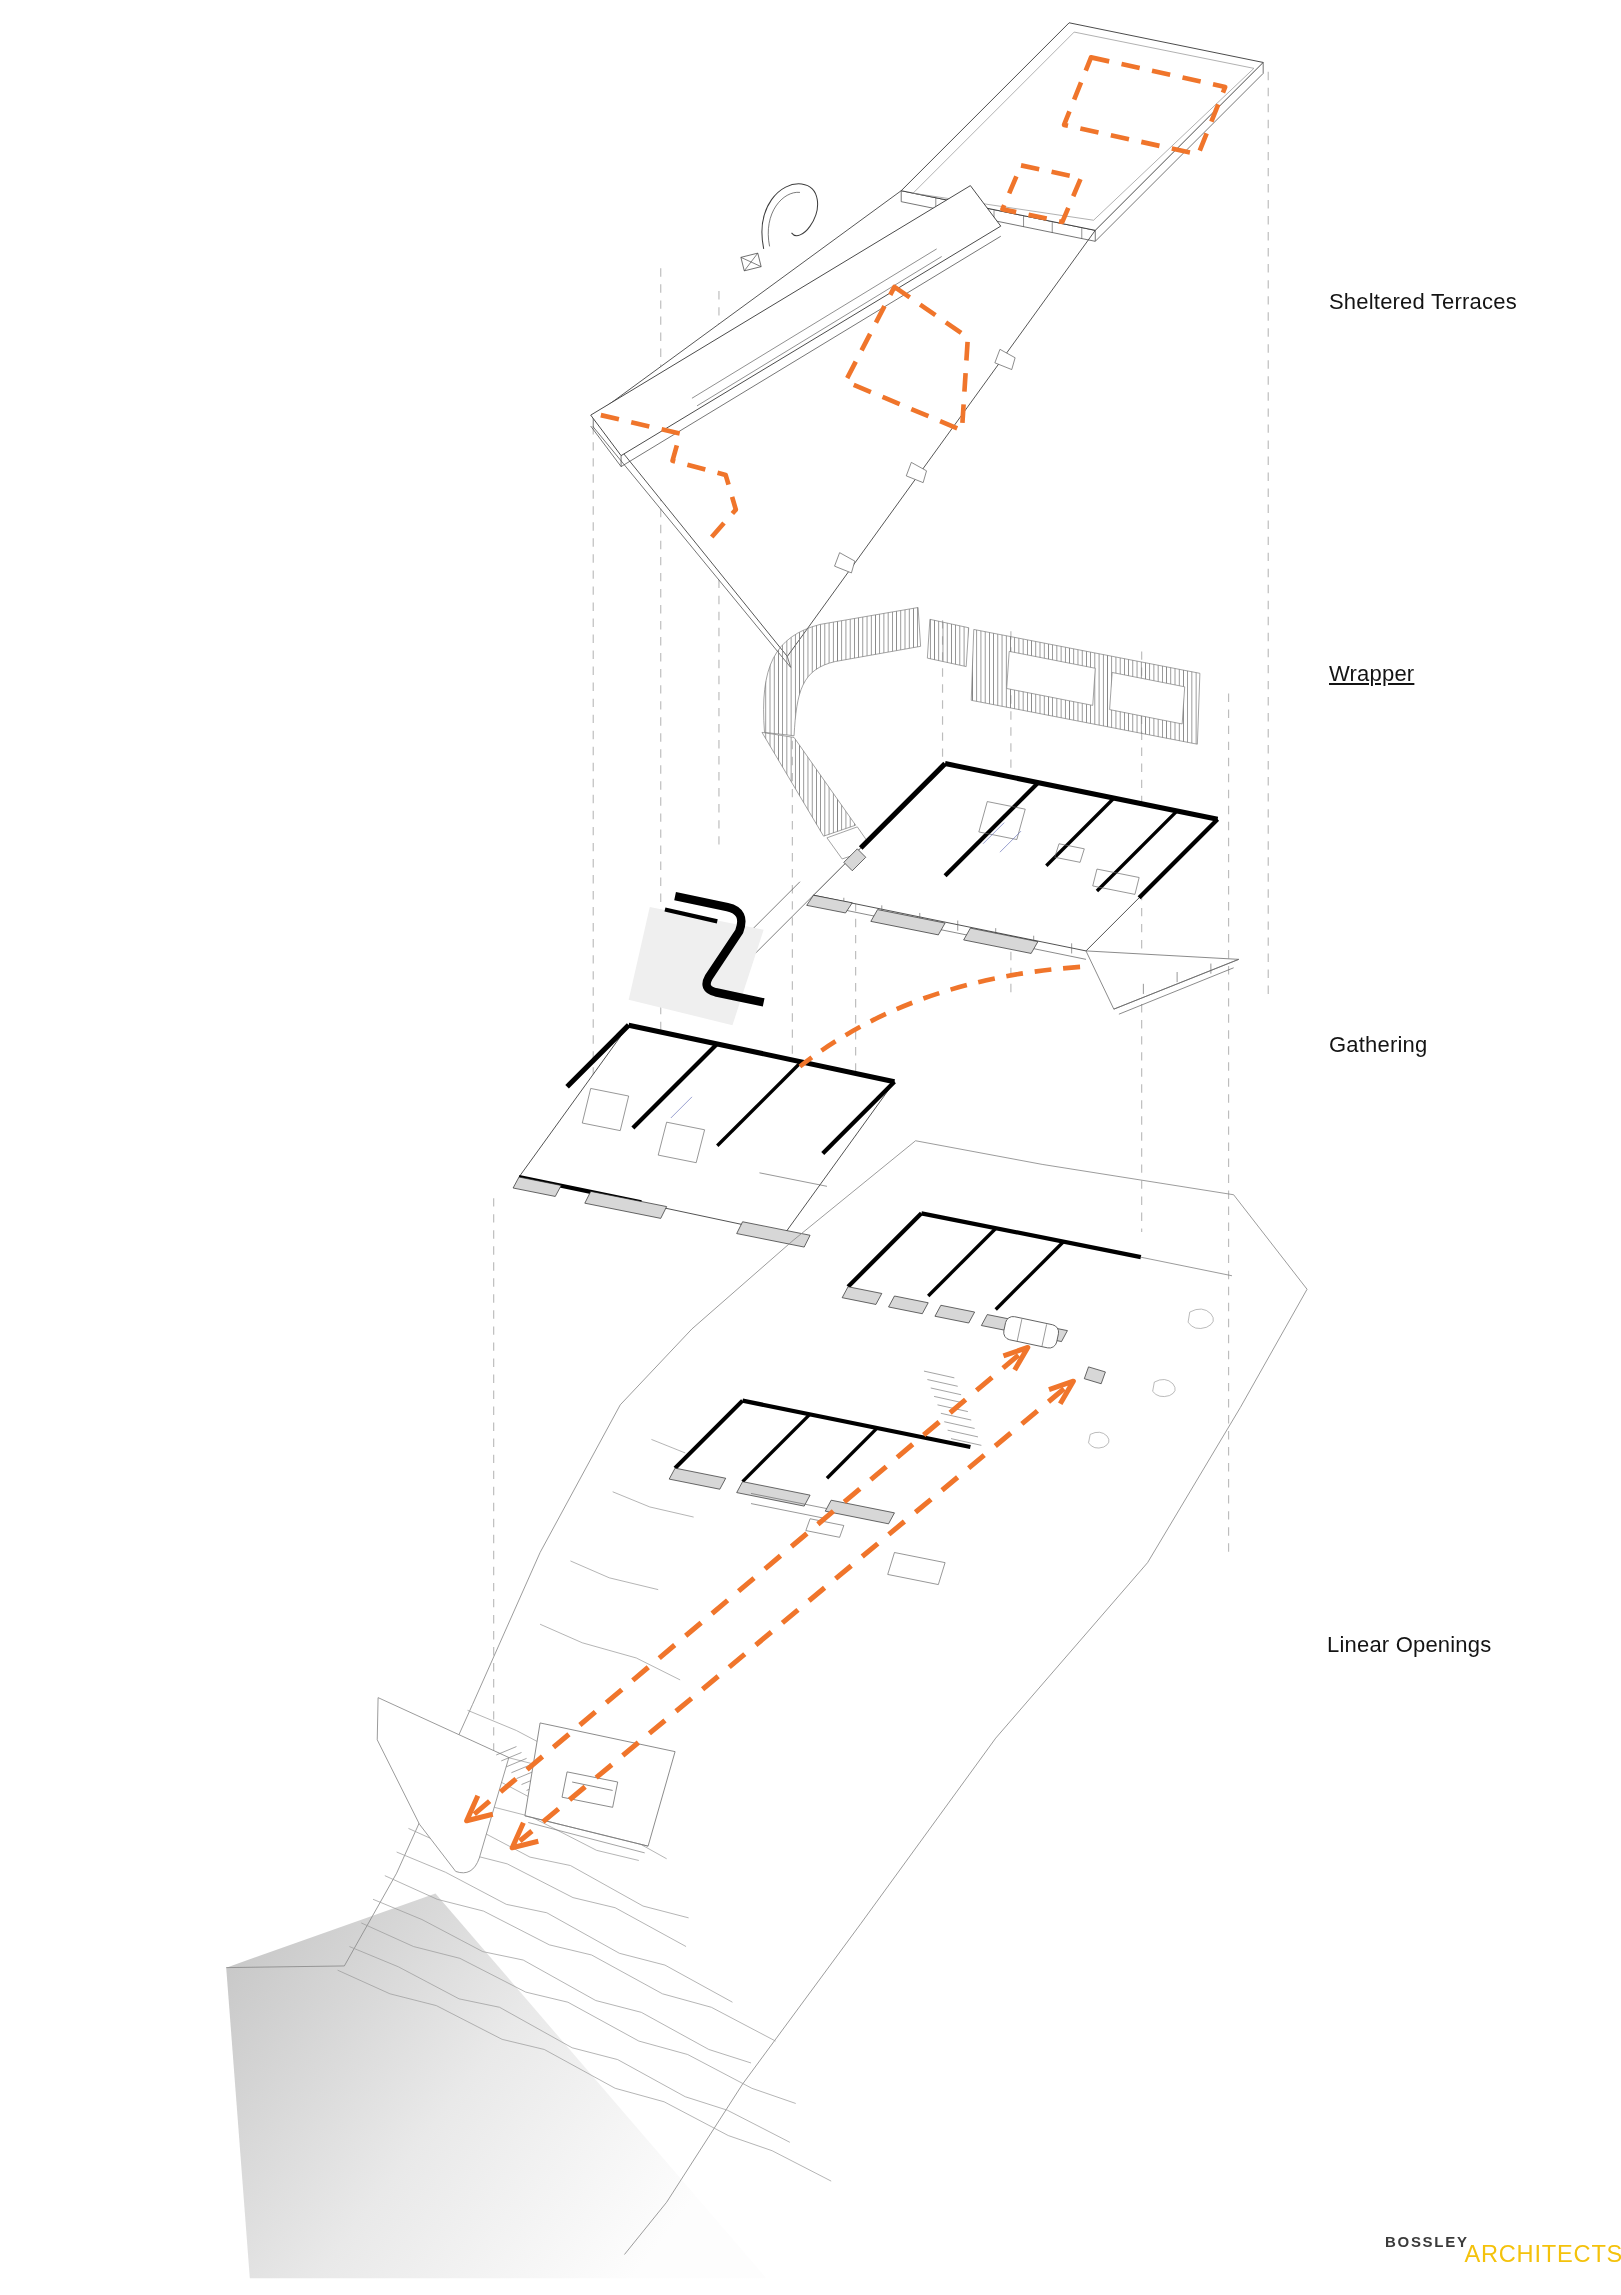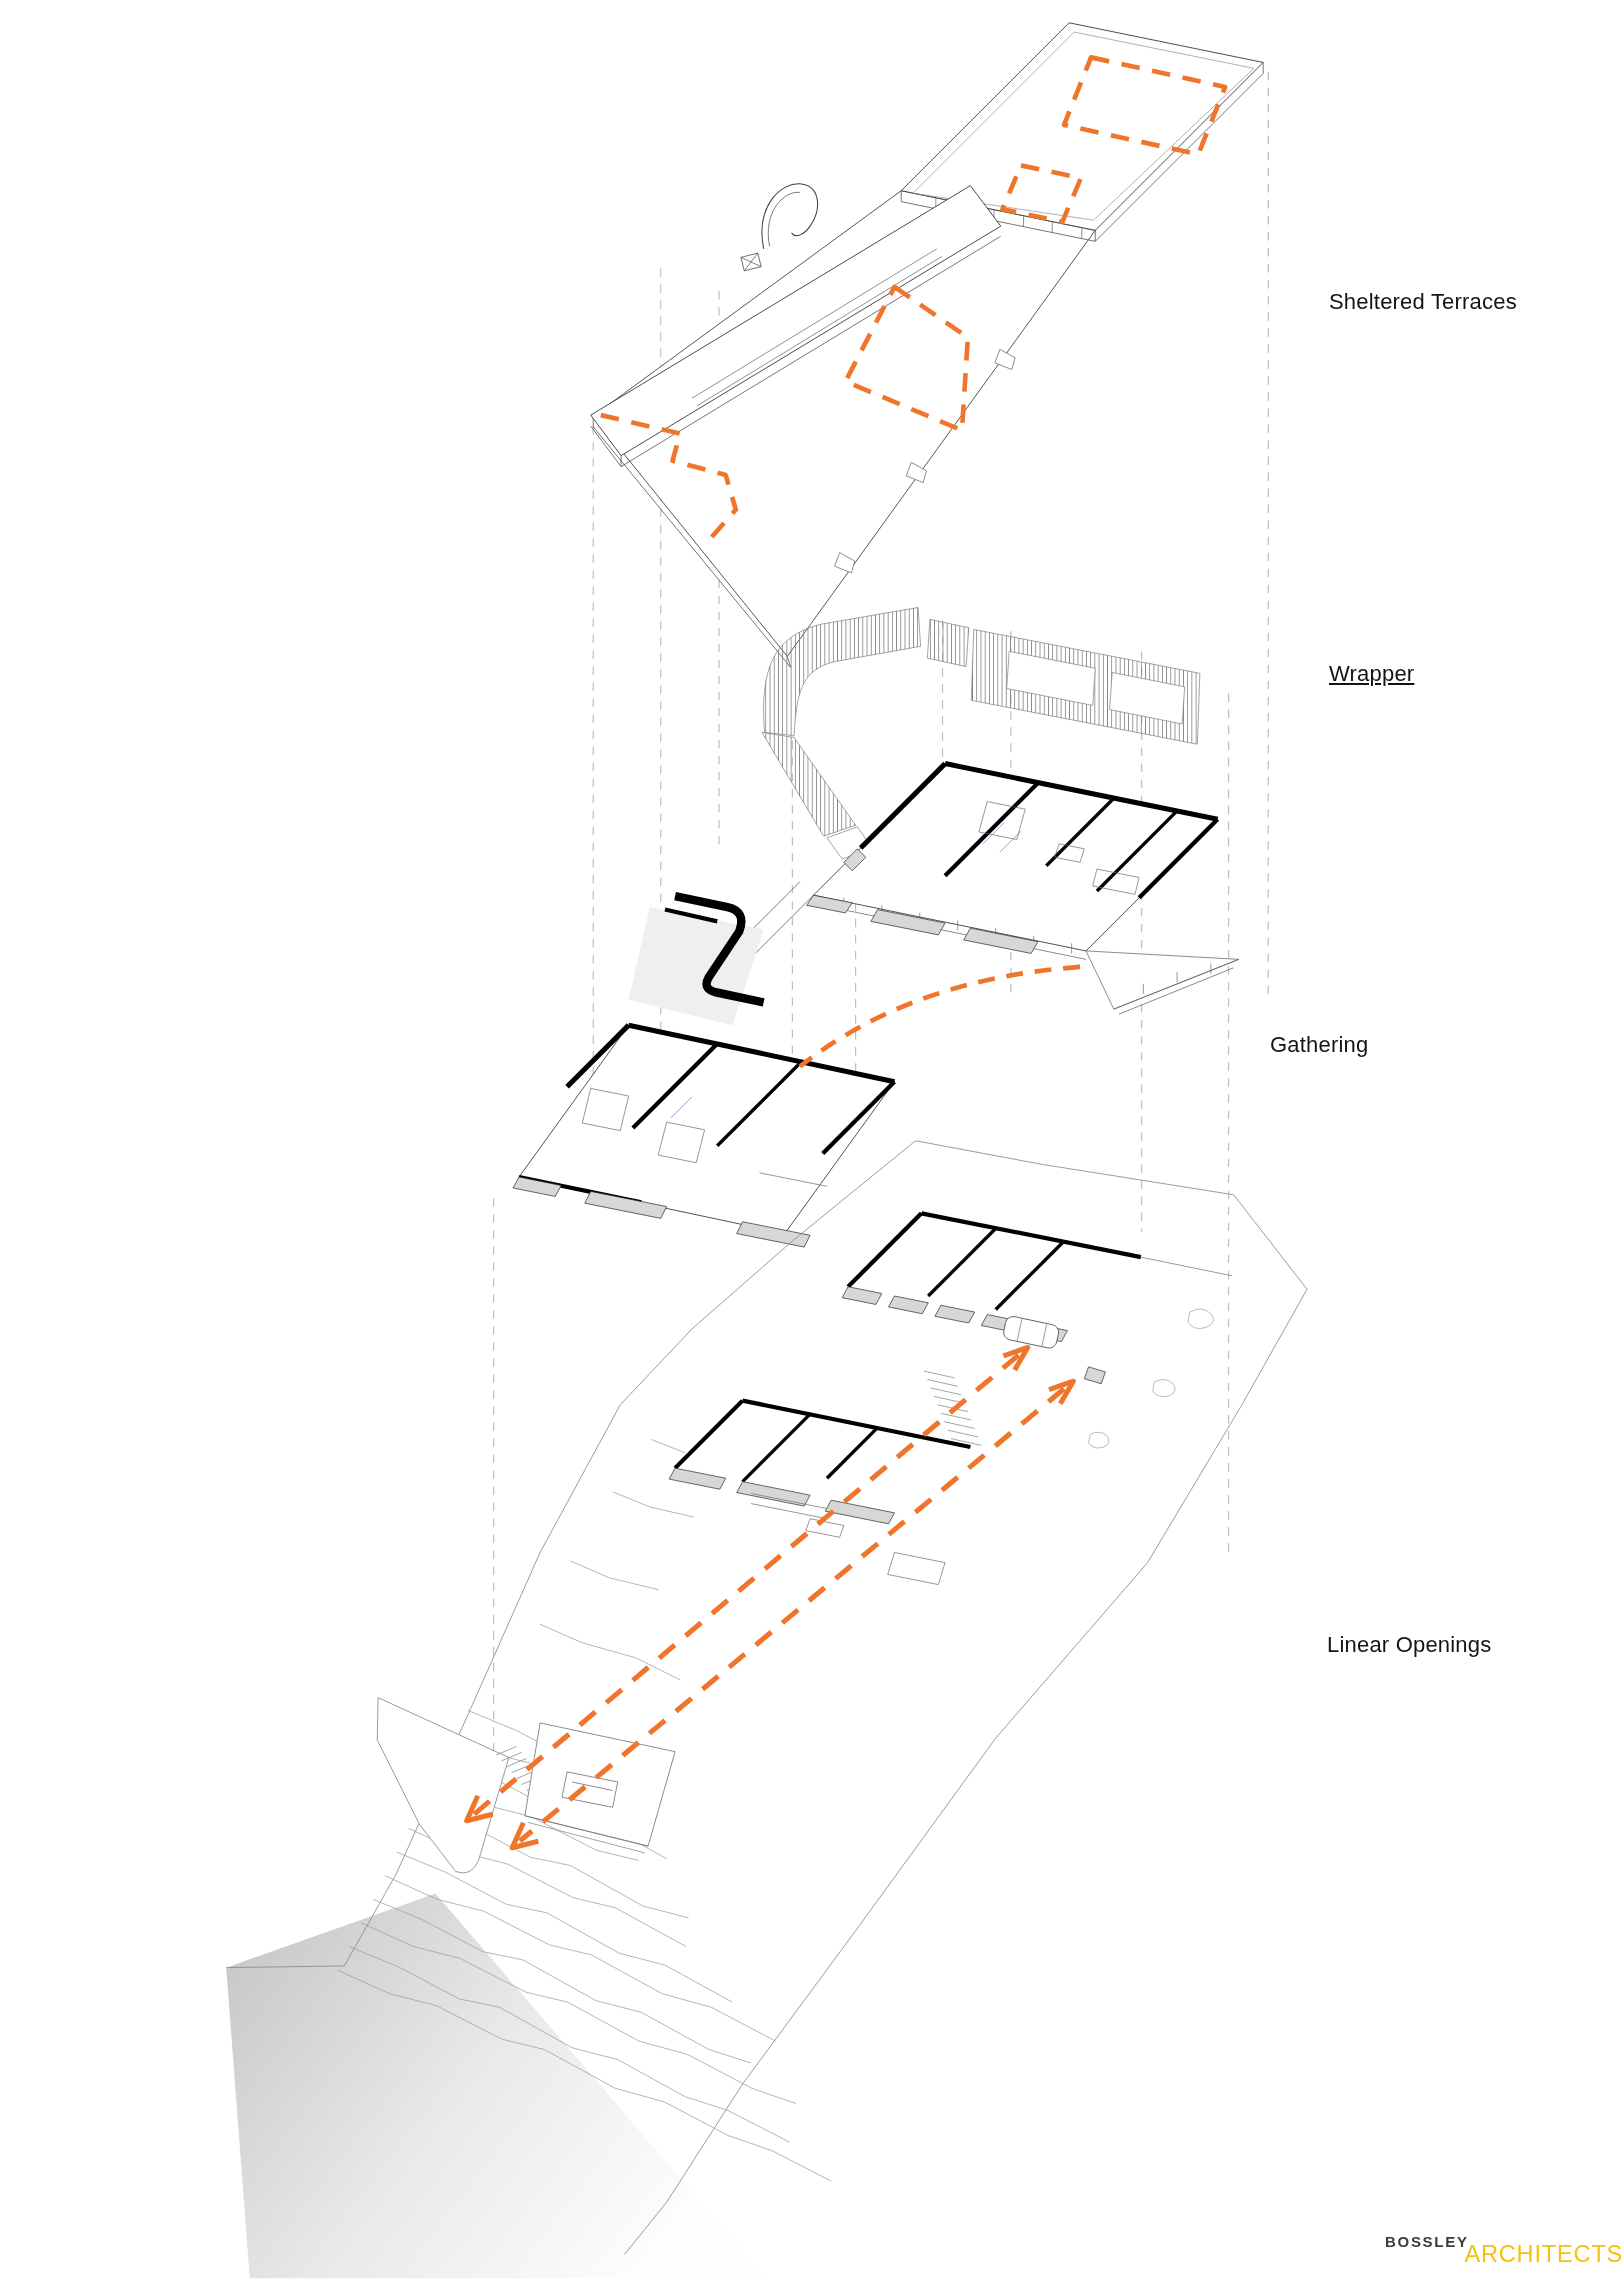--- a/index.html
+++ b/index.html
@@ -13,21 +13,21 @@
   .drawing-svg{position:absolute;left:0;top:0;width:1621px;height:2295px;}
   .layer-label{
     position:absolute;
     font-size:22px;
     color:#141414;
     white-space:nowrap;
     letter-spacing:0.2px;
   }
   .label-sheltered{left:1329px;top:289px;}
   .label-wrapper{left:1329px;top:661px;text-decoration:underline;}
-  .label-gathering{left:1270px;top:1032px;}
+  .label-gathering{left:1329px;top:1032px;}
   .label-linear{left:1327px;top:1632px;}
   .logo{
     position:absolute;left:1385px;top:2233px;
     display:flex;align-items:flex-start;
     white-space:nowrap;
   }
   .logo-primary{
     font-size:15px;font-weight:600;letter-spacing:1.7px;color:#3b3b3b;
   }
   .logo-secondary{

